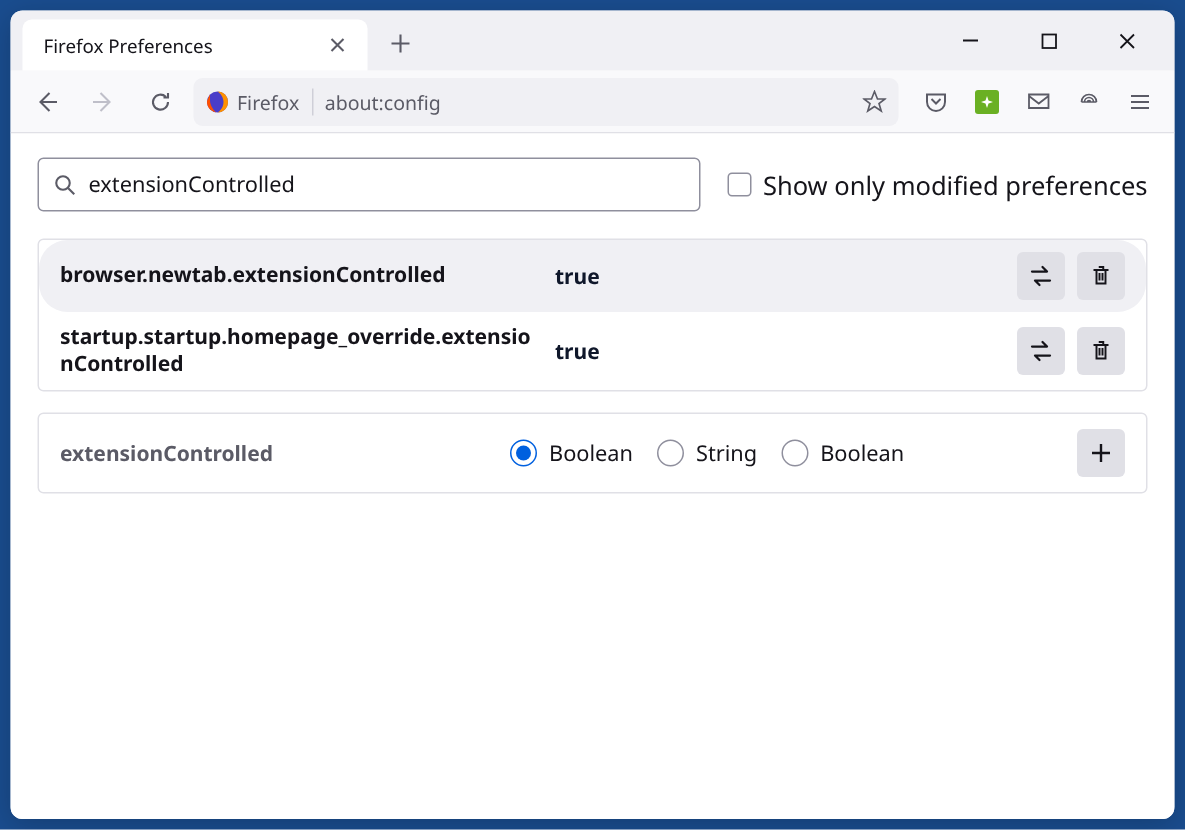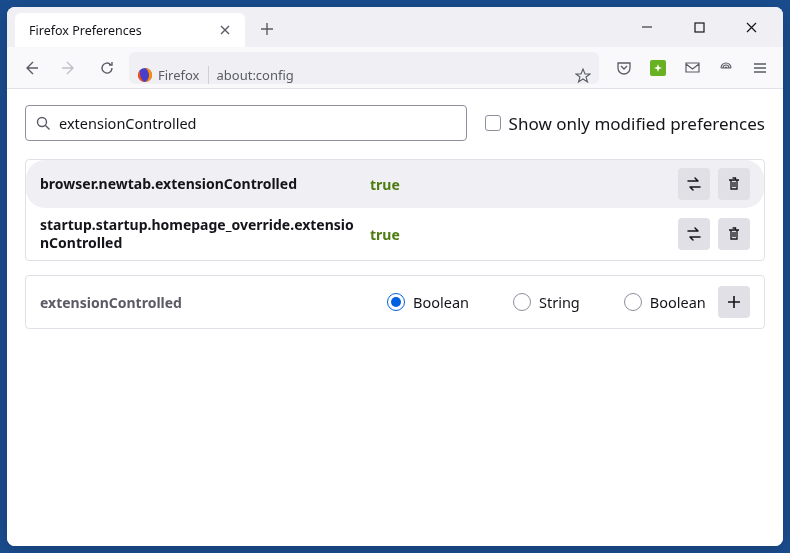--- a/index.html
+++ b/index.html
@@ -10,21 +10,21 @@
     .tab { display: flex; align-items: center; background: #fff; height: 34px; padding: 0 10px 0 14px; border-radius: 6px 6px 0 0; min-width: 230px; font-size: 12.5px; color: #15141a; position: relative; margin-top: 6px; }
     .tab .title { flex: 1; }
     .tab .close { width: 20px; height: 20px; display: flex; align-items: center; justify-content: center; color: #5b5b66; border-radius: 3px; }
     .newtab-btn { width: 28px; height: 28px; display: flex; align-items: center; justify-content: center; margin-left: 8px; margin-bottom: 4px; color: #5b5b66; border-radius: 4px; }
     .win-controls { position: absolute; right: 4px; top: 0; display: flex; height: 40px; align-items: center; gap: 24px; padding-right: 14px; }
     .win-btn { width: 28px; height: 28px; display: flex; align-items: center; justify-content: center; color: #15141a; }
     
     .toolbar { height: 42px; background: #f9f9fb; display: flex; align-items: center; padding: 0 8px; gap: 6px; border-bottom: 1px solid #e0e0e6; }
     .nav-btn { width: 32px; height: 32px; display: flex; align-items: center; justify-content: center; color: #5b5b66; border-radius: 4px; }
     .nav-btn.disabled { color: #bfbfc9; }
-    .urlbar { flex: 1; height: 32px; background: #f0f0f4; border-radius: 6px; display: flex; align-items: flex-end; padding: 0 8px; gap: 8px; font-size: 13px; }
+    .urlbar { flex: 1; height: 32px; background: #f0f0f4; border-radius: 6px; display: flex; align-items: center; padding: 0 8px; gap: 8px; font-size: 13px; }
     .identity-box { display: flex; align-items: center; gap: 5px; padding-right: 8px; border-right: 1px solid #cfcfd8; }
     .fx-logo { width: 16px; height: 16px; }
     .identity-label { color: #5b5b66; font-size: 13px; }
     .url-text { flex: 1; color: #5b5b66; }
     .star-icon { color: #5b5b66; }
     .toolbar-actions { display: flex; align-items: center; gap: 4px; padding-left: 4px; }
     .tool-icon { width: 30px; height: 30px; display: flex; align-items: center; justify-content: center; color: #5b5b66; }
     .green-square { width: 16px; height: 16px; background: #6ab023; border-radius: 2px; display:flex; align-items:center; justify-content:center; }
     
     .content { flex: 1; background: #fff; padding: 16px 18px; }
@@ -33,27 +33,27 @@
     .search-box { flex: 1; max-width: 500px; height: 36px; border: 1px solid #8f8f9d; border-radius: 4px; display: flex; align-items: center; padding: 0 10px; gap: 8px; }
     .search-icon { color: #5b5b66; }
     .search-input { flex: 1; border: none; outline: none; font-size: 14.5px; color: #15141a; }
     .checkbox-wrap { display: flex; align-items: center; gap: 8px; font-size: 17px; color: #15141a; }
     .checkbox { width: 16px; height: 16px; border: 1px solid #8f8f9d; border-radius: 3px; }
     
     .prefs-table { border: 1px solid #e0e0e6; border-radius: 4px; }
     .pref-row { display: flex; align-items: center; padding: 8px 14px; min-height: 46px; gap: 10px; }
     .pref-row.striped { background: #f0f0f4; border-radius: 19px; }
     .pref-name { font-weight: 700; font-size: 14px; color: #15141a; width: 320px; word-break: break-word; line-height: 1.3; }
-    .pref-value { font-weight: 700; font-size: 14px; color: #4d7c0f; flex: 1; }
+    .pref-value { font-weight: 700; font-size: 14px; color: #0f172a; flex: 1; }
     .pref-actions { display: flex; gap: 8px; }
     .action-btn { width: 32px; height: 32px; background: #e0e0e6; border-radius: 4px; display: flex; align-items: center; justify-content: center; color: #15141a; }
     
     .add-row { border: 1px solid #e0e0e6; border-radius: 4px; margin-top: 14px; padding: 10px 14px; display: flex; align-items: center; min-height: 52px; }
     .add-name { font-weight: 700; font-size: 14px; color: #5b5b66; width: 300px; }
-    .radio-group { display: flex; gap: 44px; flex: 1; margin-left: 47px; }
+    .radio-group { display: flex; gap: 16px; flex: 1; }
     .radio-opt { display: flex; align-items: center; gap: 8px; font-size: 14.5px; color: #15141a; }
     .radio { width: 18px; height: 18px; border: 1.5px solid #8f8f9d; border-radius: 50%; display: flex; align-items: center; justify-content: center; }
     .radio.checked { border-color: #0060df; }
     .radio.checked::after { content: ''; width: 10px; height: 10px; background: #0060df; border-radius: 50%; }
     .add-btn { width: 32px; height: 32px; background: #e0e0e6; border-radius: 4px; display: flex; align-items: center; justify-content: center; color: #15141a; }
     
     svg { display: block; }
   </style>
 </head>
 <body>

